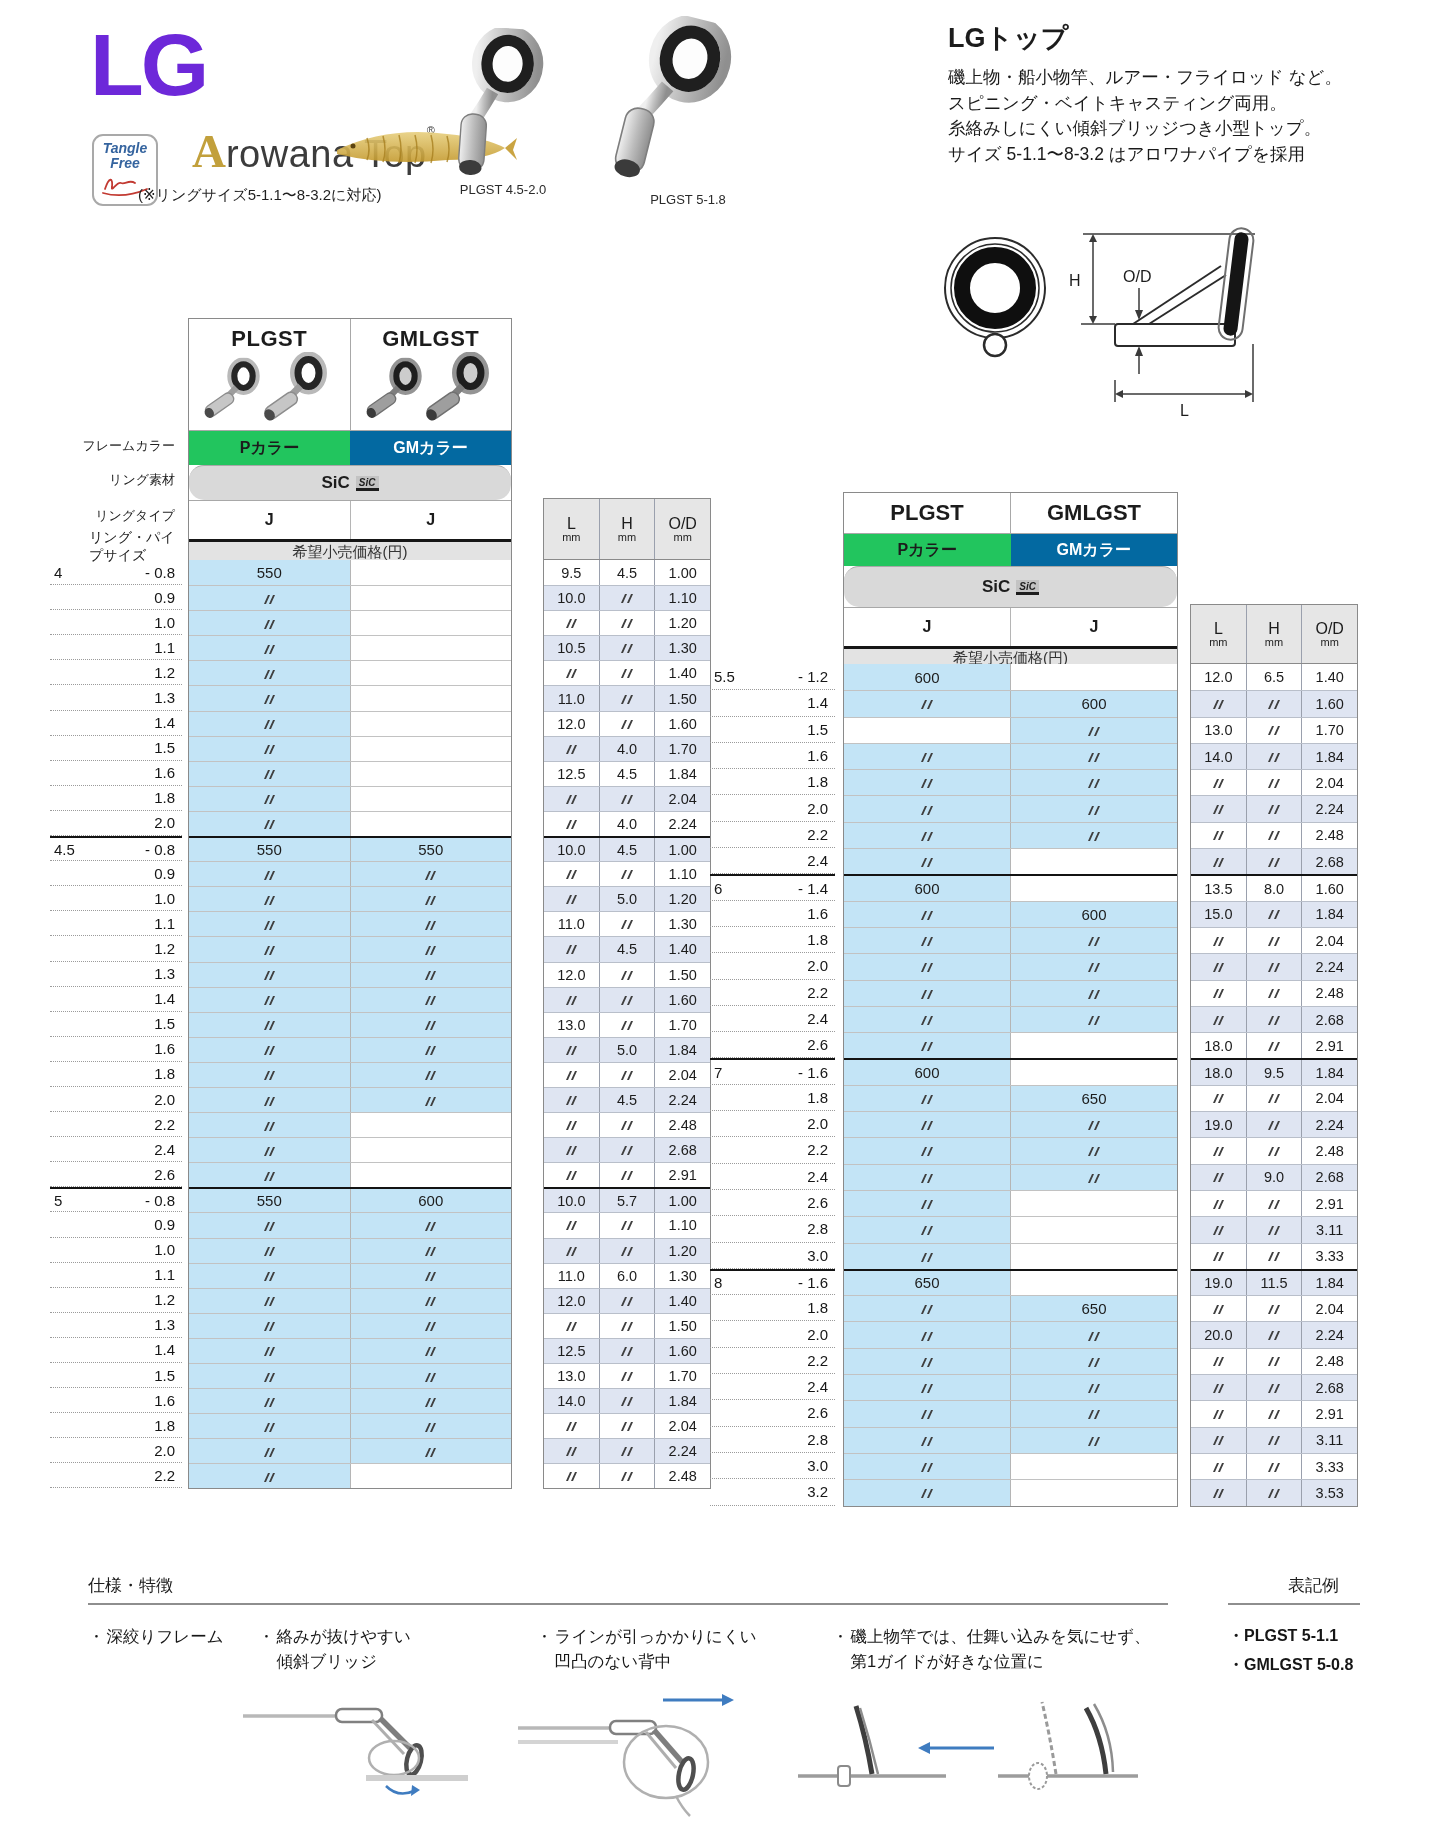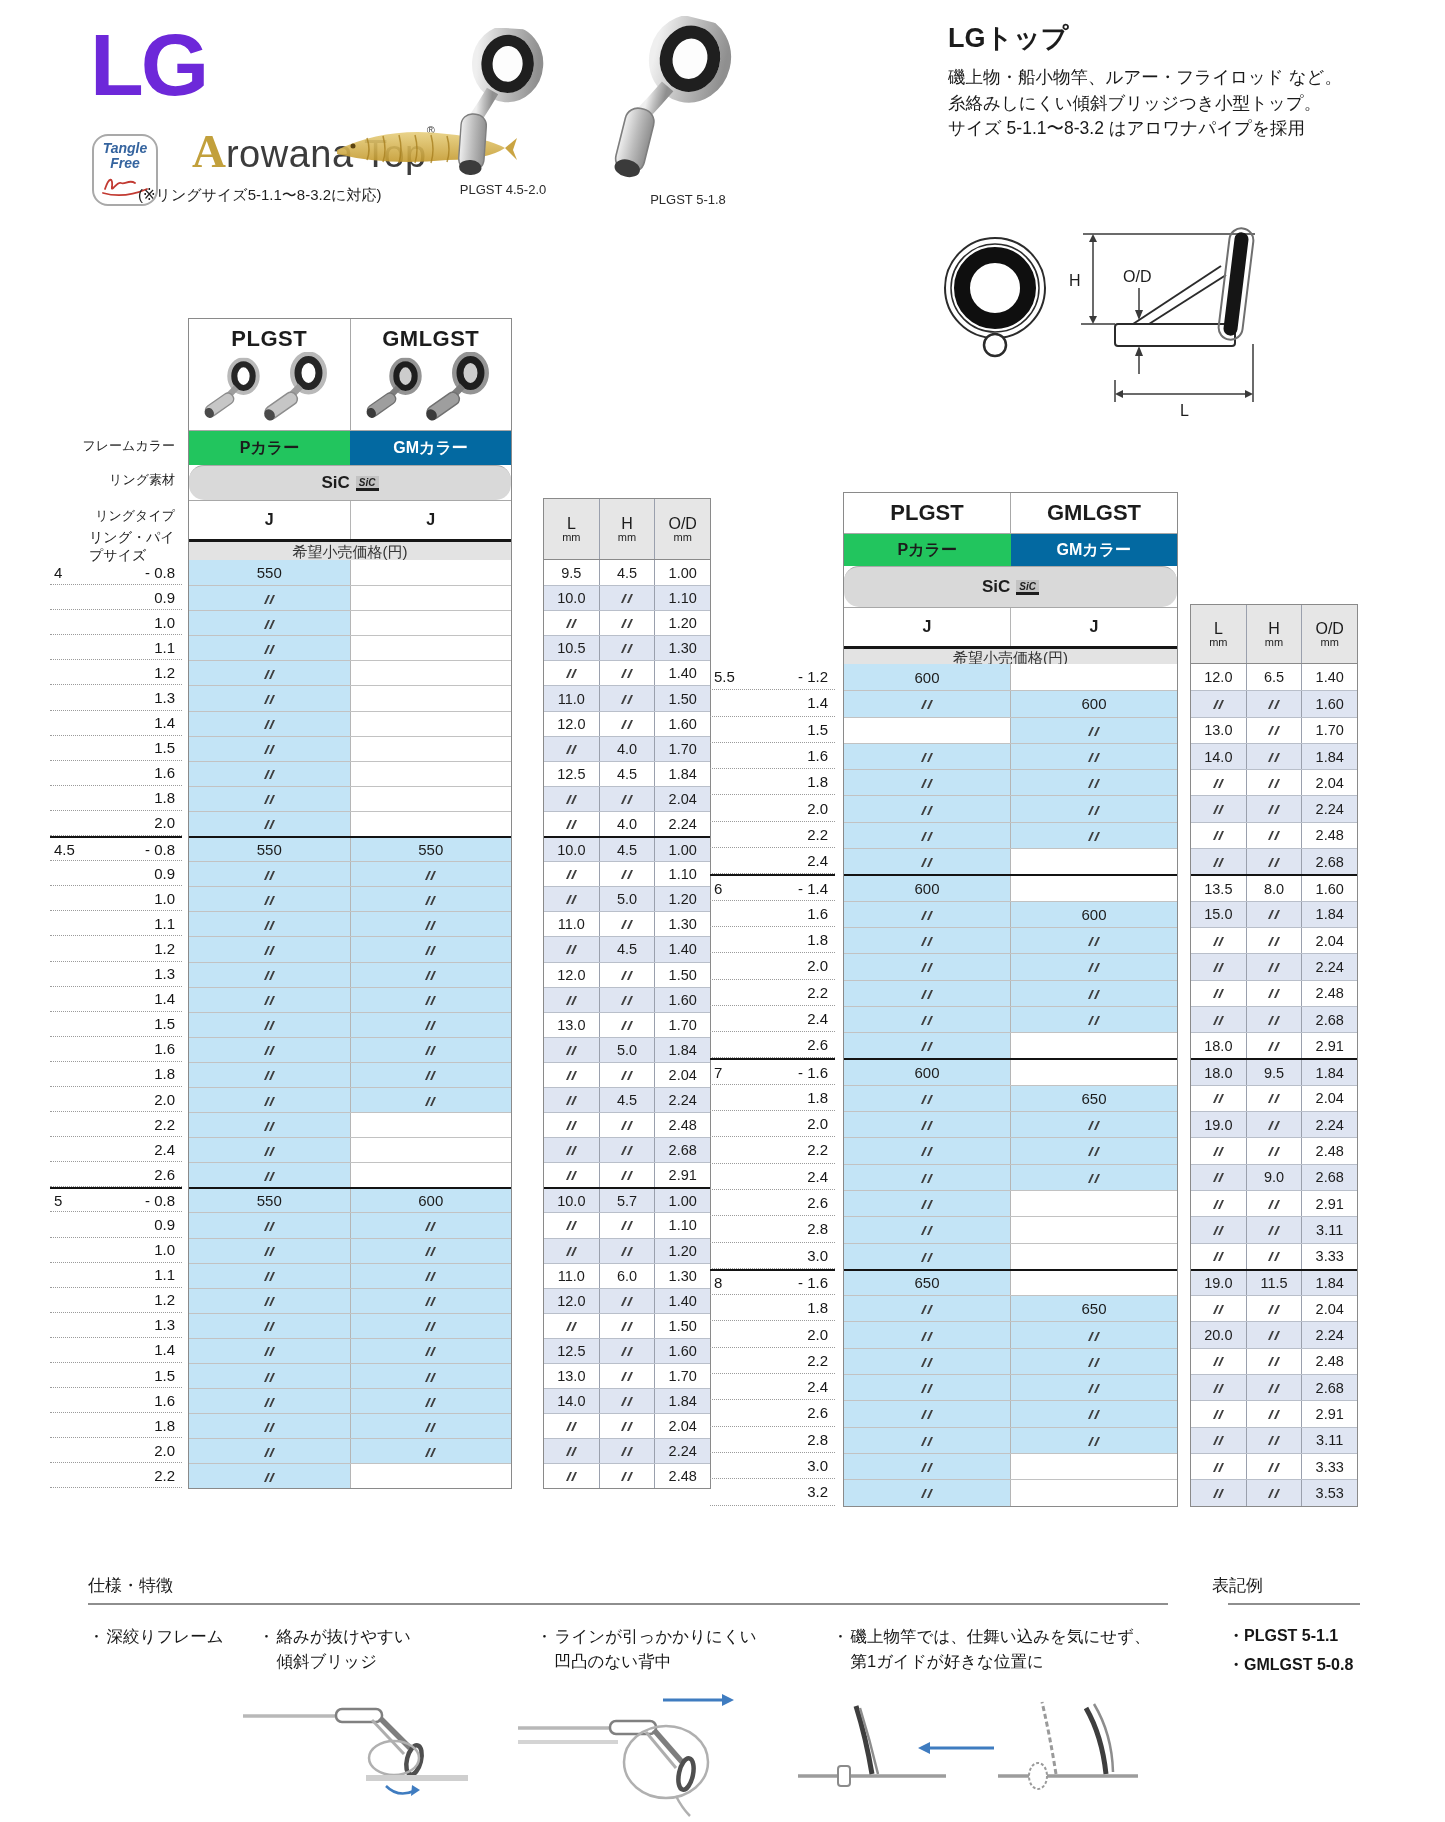--- a/index.html
+++ b/index.html
@@ -3,21 +3,21 @@
 <meta charset="utf-8">
 <title>LG</title>
 <style>
   html,body{margin:0;padding:0;}
   body{width:1445px;height:1822px;position:relative;background:#ffffff;overflow:hidden;
        font-family:"Liberation Sans","DejaVu Sans",sans-serif;color:#1c1c1c;}
   .abs{position:absolute;}
 
   
   #lg-logo{left:90px;top:14px;font-size:88px;font-weight:600;letter-spacing:-3px;color:#6d28d9;}
-  #tangle{left:92px;top:134px;width:66px;height:72px;border:2px solid #a9a9a9;border-radius:16px;
+  #tangle{left:92px;top:134px;width:66px;height:72px;border:2px solid #a9a9a9;border-radius:11px;
           background:#fff;box-sizing:border-box;text-align:center;padding-top:5px;}
   #tangle .tl{color:#35649f;font-style:italic;font-weight:bold;font-size:14px;line-height:15px;}
   #arowana{left:192px;top:124px;width:260px;height:64px;}
   .aro-a{font-size:47px;font-weight:bold;color:#c2a03c;font-family:"Liberation Serif","DejaVu Serif",serif;}
   .aro-rest{font-size:38px;color:#3c3c3c;letter-spacing:0.5px;}
   .aro-reg{font-size:11px;vertical-align:top;color:#3c3c3c;}
   #arofish{position:absolute;left:135px;top:-16px;pointer-events:none;}
   #size-note{left:138px;top:186px;font-size:15px;color:#1f1f1f;}
 
   .photo-label{font-size:13px;color:#2a2a2a;text-align:center;}
@@ -101,21 +101,21 @@
   .drow.lav{background:#dfe5f2;} .drow.wht{background:#ffffff;}
   .dcell{flex:1;display:flex;align-items:center;justify-content:center;font-size:14.5px;}
   .dcell + .dcell{border-left:1px solid #9aa0ad;}
 
   
   .dmark i{display:inline-block;width:2px;height:9px;background:#3f3f3f;transform:skewX(-24deg);margin:0 1.7px;}
 
   
   #features-title{left:88px;top:1574px;font-size:17px;}
   #features-line{left:88px;top:1603px;width:1080px;border-top:2px solid #8e8e8e;}
-  #notation-title{left:1212px;top:1574px;font-size:17px;}
+  #notation-title{left:1288px;top:1574px;font-size:17px;}
   #notation-line{left:1228px;top:1603px;width:132px;border-top:2px solid #8e8e8e;}
   .feat{position:absolute;top:1624px;display:flex;font-size:16.5px;line-height:25px;color:#161616;}
   .feat .bullet{margin-right:2px;}
   #feat-1{left:88px;} #feat-2{left:258px;} #feat-3{left:536px;} #feat-4{left:832px;}
   .not-item{position:absolute;left:1228px;font-size:16px;font-weight:600;color:#161616;}
   #not-1{top:1626px;} #not-2{top:1655px;}
   #sketch1{left:238px;top:1690px;} #sketch2{left:518px;top:1686px;} #sketch3{left:798px;top:1690px;}
 </style>
 </head>
 <body>
@@ -176,20 +176,21 @@
 <div class="abs photo-label" id="photo1-label">PLGST 4.5-2.0</div>
 
 <svg class="abs" id="photo2" width="190" height="172" viewBox="0 0 120 160">
   <use href="#photoGuide" x="0" y="0" width="120" height="160" transform="rotate(14 60 80)"></use>
 </svg>
 <div class="abs photo-label" id="photo2-label">PLGST 5-1.8</div>
 
 <div class="abs" id="intro">
   <div class="intro-title">LGトップ</div>
   <div class="intro-line">磯上物・船小物竿、ルアー・フライロッド など。</div>
+  <div class="intro-line">スピニング・ベイトキャスティング両用。</div>
   <div class="intro-line">糸絡みしにくい傾斜ブリッジつき小型トップ。</div>
   <div class="intro-line">サイズ 5-1.1〜8-3.2 はアロワナパイプを採用</div>
 </div>
 
 <svg class="abs" id="diagram" width="330" height="205" viewBox="0 0 330 205">
   <circle cx="62" cy="72" r="50" fill="none" stroke="#2b2b2b" stroke-width="2"></circle>
   <circle cx="62" cy="72" r="44" fill="none" stroke="#2b2b2b" stroke-width="1.5"></circle>
   <circle cx="62" cy="72" r="33" fill="none" stroke="#0f0f0f" stroke-width="16"></circle>
   <circle cx="62" cy="129" r="11" fill="#fff" stroke="#2b2b2b" stroke-width="2.5"></circle>
   <line x1="150" y1="18" x2="322" y2="18" stroke="#3a3a3a" stroke-width="1.5"></line>

